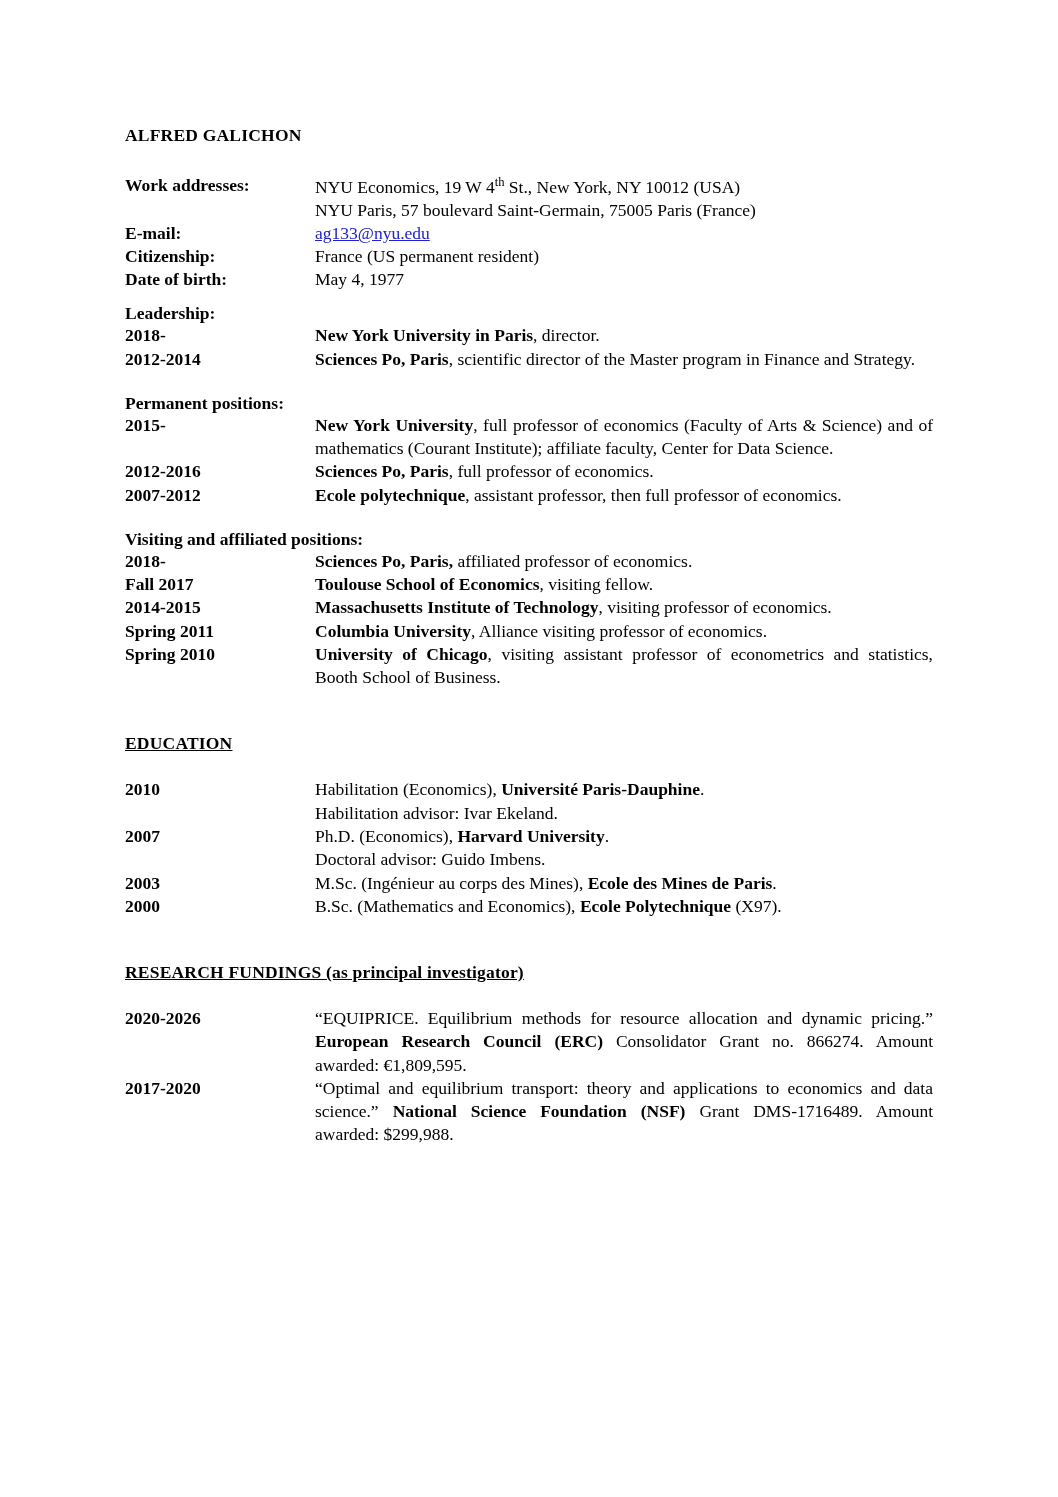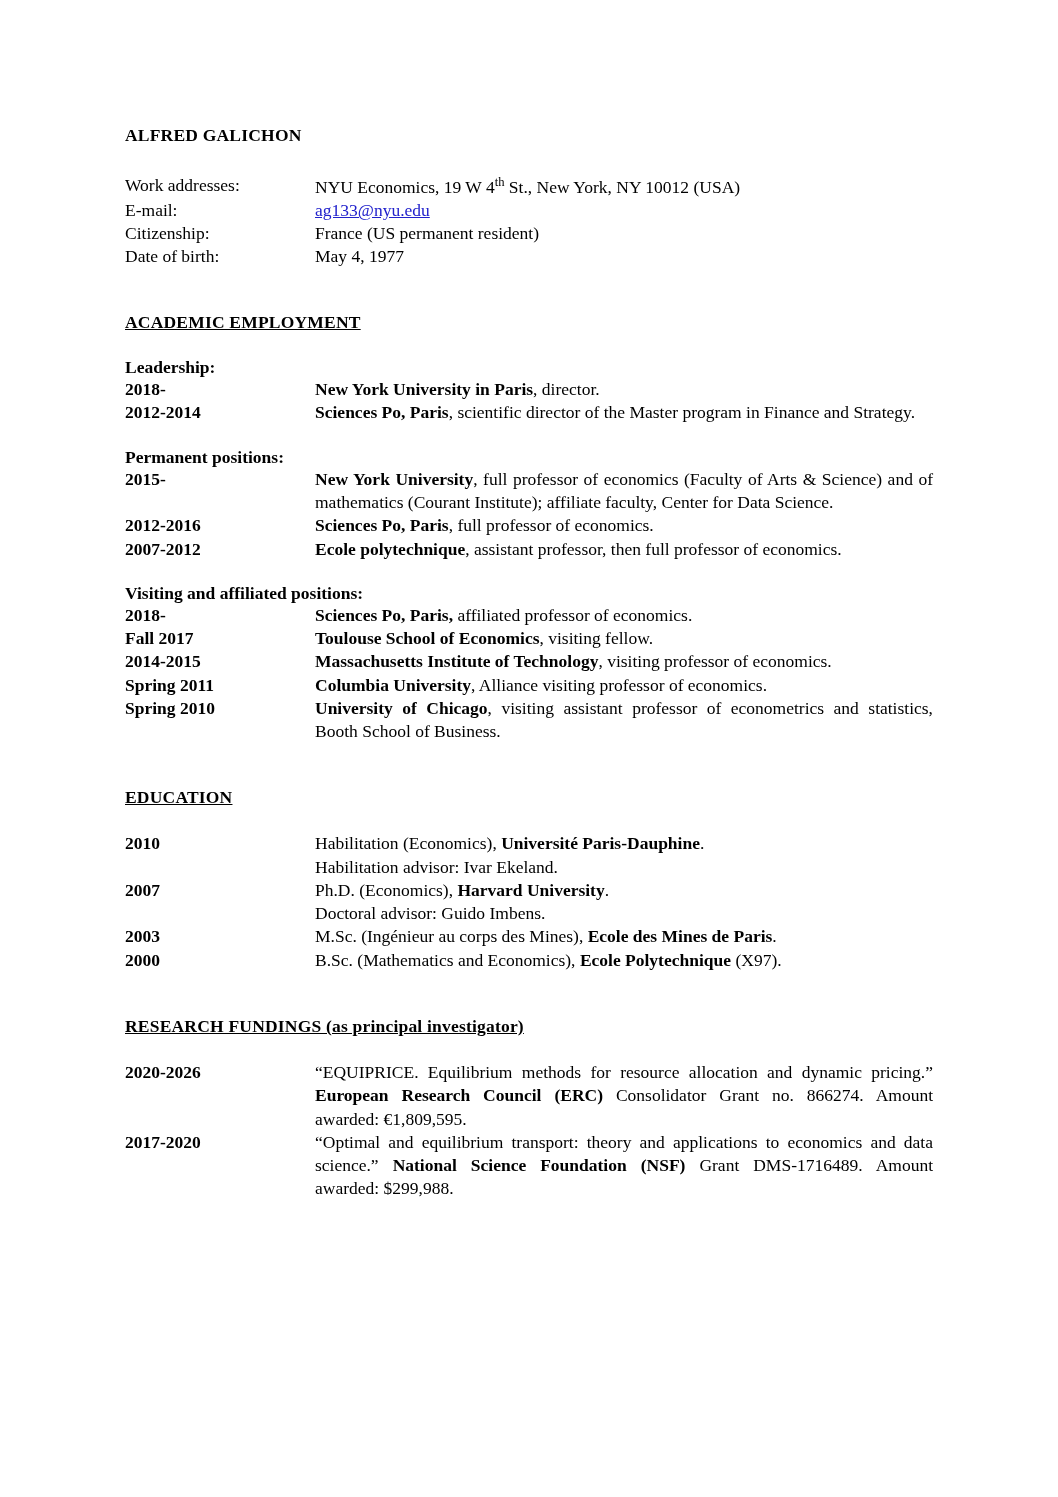--- a/index.html
+++ b/index.html
@@ -33,21 +33,21 @@
   table.info {
     border-collapse: collapse;
     font-size: 17.5px;
     line-height: 1.32;
   }
   table.info td {
     padding: 0;
     vertical-align: top;
   }
   td.label {
-    font-weight: normal;
+    font-weight: bold;
     width: 190px;
     white-space: nowrap;
   }
   td.value { padding-left: 0; }
   a.email {
     color: #2222cc;
     text-decoration: underline;
   }
   .section-title {
     font-weight: bold;
@@ -108,35 +108,38 @@
 
   <div class="name">ALFRED GALICHON</div>
 
   <table class="info">
     <tbody>
         <tr>
       <td class="label">Work addresses:</td>
       <td class="value">NYU Economics, 19 W 4<span class="sup">th</span> St., New York, NY 10012 (USA)</td>
     </tr>
     <tr>
+      <td class="label"></td>
+      <td class="value">NYU Paris, 57 boulevard Saint-Germain, 75005 Paris (France)</td>
+    </tr>
+    <tr>
       <td class="label">E-mail:</td>
       <td class="value"><a class="email" href="#">ag133@nyu.edu</a></td>
     </tr>
     <tr>
       <td class="label">Citizenship:</td>
       <td class="value">France (US permanent resident)</td>
     </tr>
     <tr>
       <td class="label">Date of birth:</td>
       <td class="value">May 4, 1977</td>
     </tr>
   </tbody>
     </table>
 
-  <div class="section-title">ACADEMIC EMPLOYMENT</div>
 
   <div class="subhead">Leadership:</div>
   <table class="entries">
     <tbody>
         <tr>
       <td class="year">2018-</td>
       <td class="desc"><span class="b">New York University in Paris</span><span>, director.</span></td>
     </tr>
     <tr>
       <td class="year">2012-2014</td>

